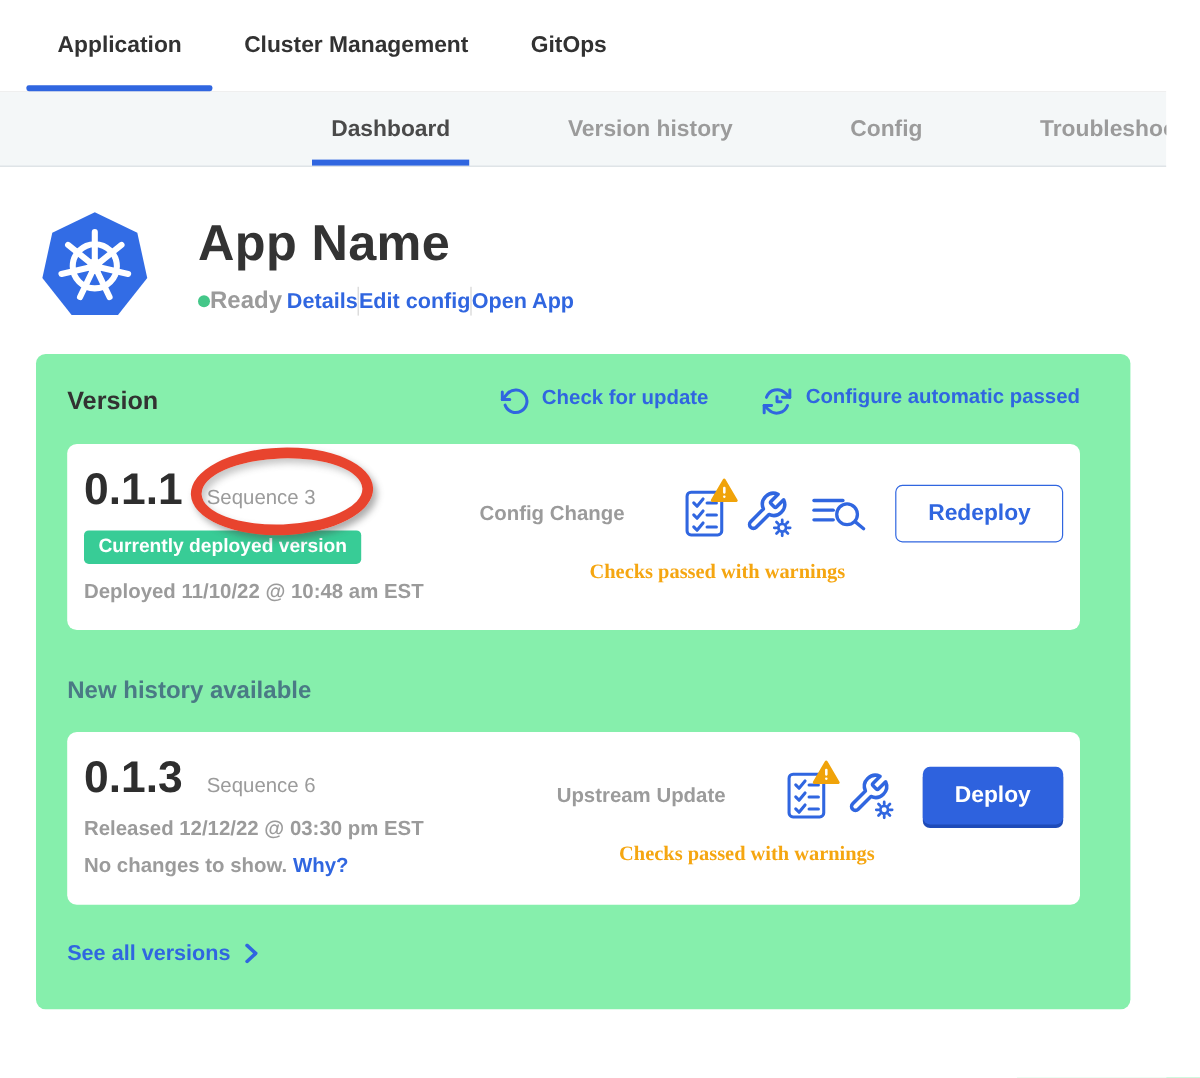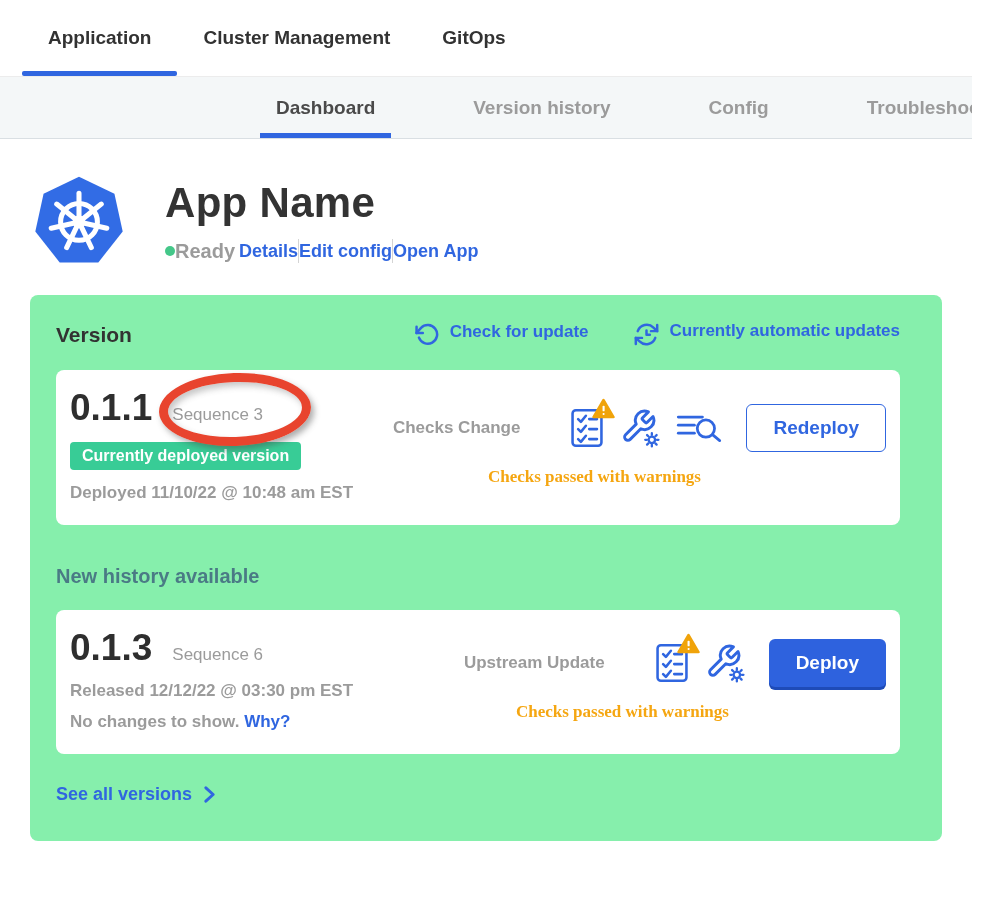--- a/index.html
+++ b/index.html
@@ -148,38 +148,38 @@
           <span>Check for update</span>
         </div>
         <div class="panel-action">
           <svg width="27" height="27" viewBox="0 0 24 24" fill="none" stroke="#3066e0" stroke-width="2.2" stroke-linecap="round" stroke-linejoin="round">
             <path d="M21.5 3.5v5.5H16"></path>
             <path d="M2.5 20.5V15H8"></path>
             <path d="M4.2 9a8.5 8.5 0 0 1 14-3.2l3.3 3.2"></path>
             <path d="M2.5 15l3.3 3.2A8.5 8.5 0 0 0 19.8 15"></path>
             <path d="M12 8.5v3.8h3"></path>
           </svg>
-          <span>Currently automatic updates</span>
+          <span>Configure automatic passed</span>
         </div>
       </div>
     </div>
 
     <div class="version-card">
       <div class="annotation-ellipse"></div>
       <div>
         <div class="version-row">
           <span class="version-number">0.1.1</span>
           <span class="sequence-label">Sequence 3</span>
         </div>
         <span class="deployed-badge">Currently deployed version</span>
         <div class="meta-text">Deployed 11/10/22 @ 10:48 am EST</div>
       </div>
       <div class="card-right">
         <div class="card-right-top">
-          <span class="source-label">Checks Change</span>
+          <span class="source-label">Config Change</span>
           <div class="icons-row">
             <span class="icon-btn">
               <svg width="34" height="40" viewBox="0 0 30 36" fill="none" stroke="#3066e0" stroke-width="2.3" stroke-linecap="round" stroke-linejoin="round">
                 <rect x="2" y="2" width="26" height="32" rx="3"></rect>
                 <path d="M7 10l2.5 2.5L14 7"></path>
                   <line x1="17" y1="10" x2="24" y2="10"></line>
                 <path d="M7 19l2.5 2.5L14 16"></path>
                   <line x1="17" y1="19" x2="24" y2="19"></line>
                 <path d="M7 28l2.5 2.5L14 25"></path>
                   <line x1="17" y1="28" x2="24" y2="28"></line>

